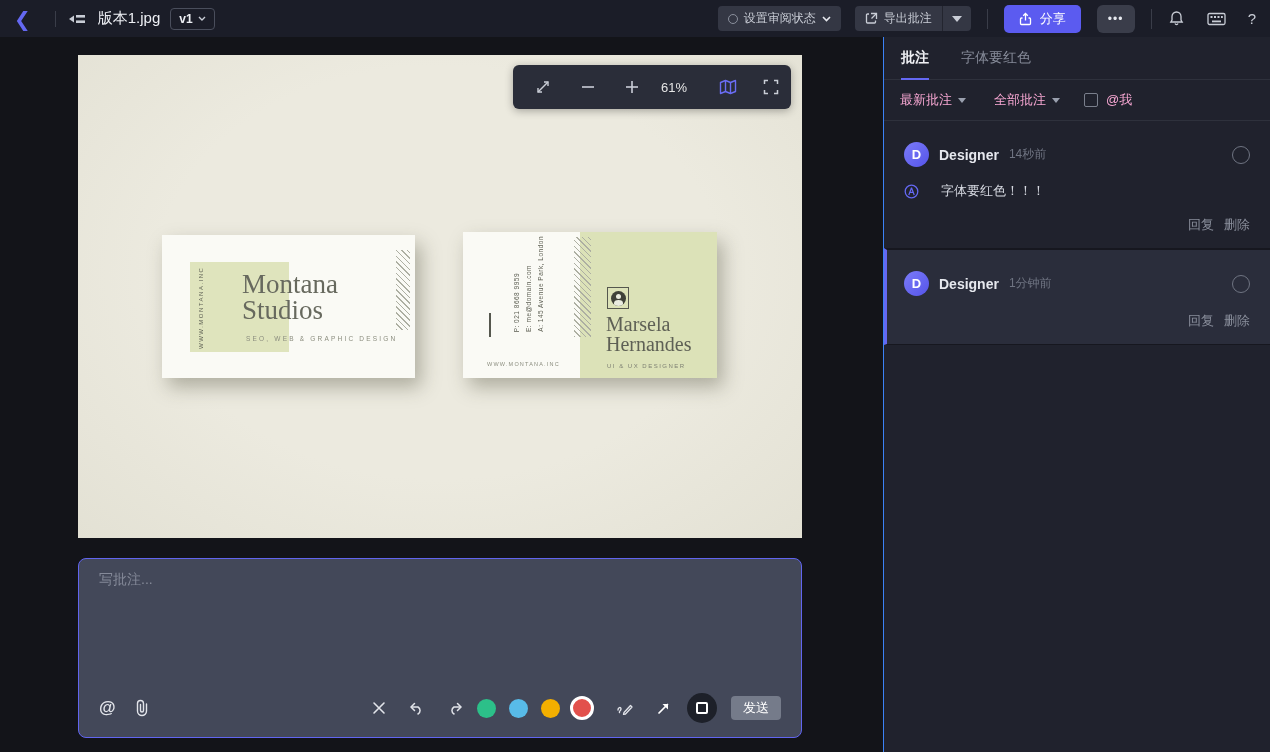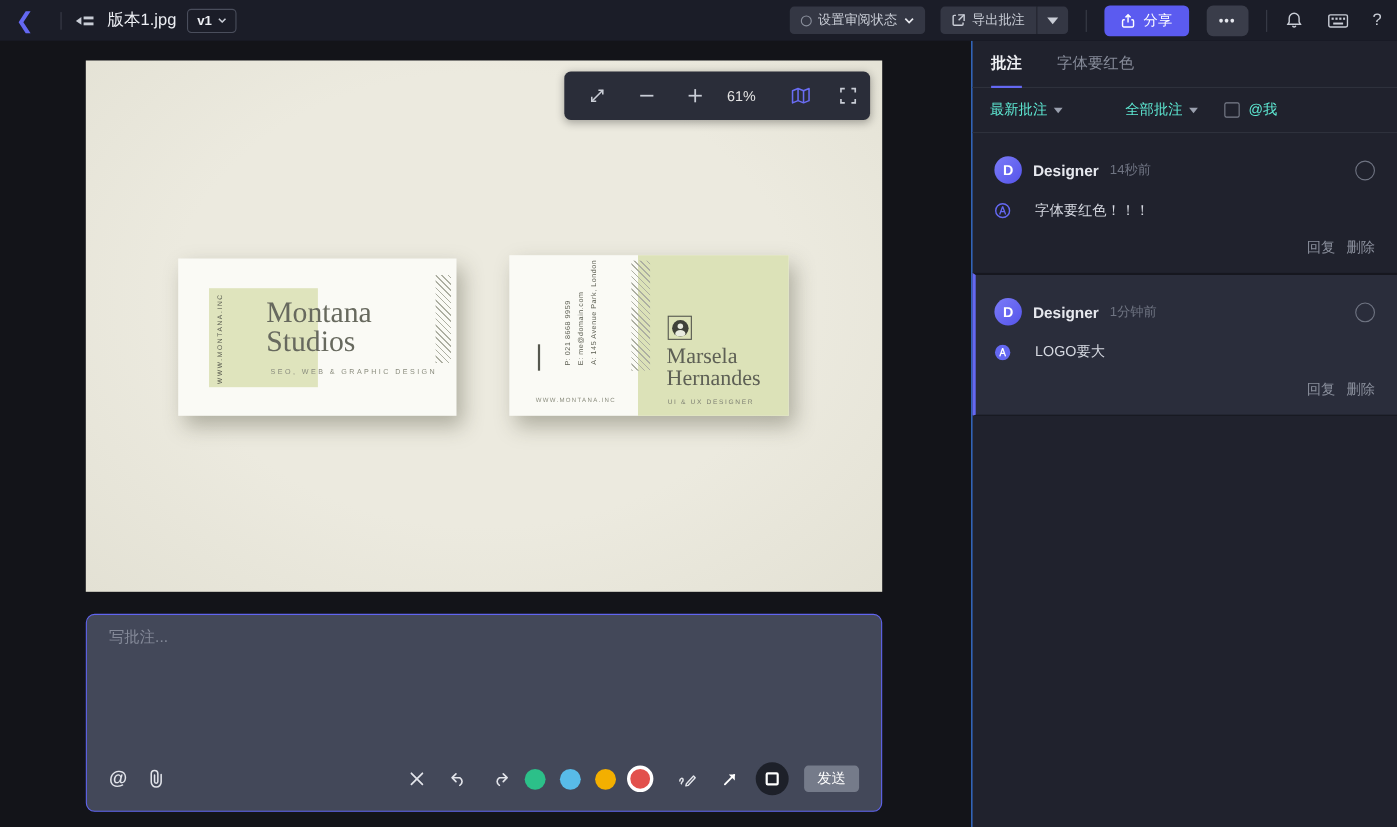--- a/index.html
+++ b/index.html
@@ -84,21 +84,21 @@
   
   .sidebar { position:absolute; left:883px; top:37px; width:387px; height:715px; background:#20222D;
     border-left:1px solid #3b82f6; }
   .sb-tabs { height:43px; display:flex; align-items:center; padding:0 17px; gap:32px;
     border-bottom:1px solid #2E313C; }
   .sb-tab { font-size:14px; color:#868B99; cursor:pointer; position:relative; height:43px;
     display:flex; align-items:center; }
   .sb-tab.active { color:#F0F1F5; font-weight:bold; }
   .sb-tab.active:after { content:""; position:absolute; left:0; bottom:0; width:100%; height:2px; background:#6468F2; }
   .sb-filters { height:41px; display:flex; align-items:center; padding:0 16px;
-    border-bottom:1px solid #2E313C; color:#5eead4; font-size:13px; }
+    border-bottom:1px solid #2E313C; color:#f9a8d4; font-size:13px; }
   .filt { display:flex; align-items:center; gap:6px; cursor:pointer; }
   .caret { width:0; height:0; border-left:4px solid transparent; border-right:4px solid transparent;
     border-top:5px solid #9AA0AE; }
   .checkbox { width:14px; height:14px; border:1.5px solid #7A7F8C; border-radius:2px; cursor:pointer; }
   .comment { padding:21px 20px 14px 20px; position:relative; }
   .comment.selected { background:#2A2D3B; border-left:3px solid #6468F2; padding-left:17px;
     border-top:2px solid #16171F; border-bottom:1px solid #16171F; }
   .cm-head { display:flex; align-items:center; }
   .cm-avatar { width:25px; height:25px; border-radius:50%; color:#fff; font-size:13px; font-weight:bold;
     display:flex; align-items:center; justify-content:center;
@@ -317,21 +317,21 @@
   <div class="sb-tabs">
     <span class="sb-tab active">批注</span>
     <span class="sb-tab">字体要红色</span>
   </div>
 
   <div class="sb-filters">
     <span class="filt">
       <span>最新批注</span>
       <span class="caret"></span>
     </span>
-    <span class="filt" style="margin-left:57px;">
+    <span class="filt" style="margin-left:28px;">
       <span>全部批注</span>
       <span class="caret"></span>
     </span>
     <span class="checkbox" style="margin-left:24px;"></span>
     <span style="margin-left:8px;">@我</span>
   </div>
 
   <div class="comment">
     <div class="cm-head">
       <span class="cm-avatar">D</span>
@@ -352,26 +352,19 @@
     </div>
   </div>
 
   <div class="comment selected">
     <div class="cm-head">
       <span class="cm-avatar">D</span>
       <span class="cm-author">Designer</span>
       <span class="cm-time">1分钟前</span>
       <span class="cm-resolve"></span>
     </div>
-    <div class="cm-body">
-      <svg width="15" height="15" viewBox="0 0 15 15">
-          <circle cx="7.5" cy="7.5" r="7" fill="#6468F2"></circle>
-          <path d="M7.5 3.6 L4.9 11 M7.5 3.6 L10.1 11 M5.9 8.3 H9.1" stroke="#FFFFFF" stroke-width="1.2" fill="none"></path>
-        </svg>
-      <span>LOGO要大</span>
-    </div>
     <div class="cm-actions">
       <span>回复</span>
       <span>删除</span>
     </div>
   </div>
 
 </div>
 
 </body></html>

